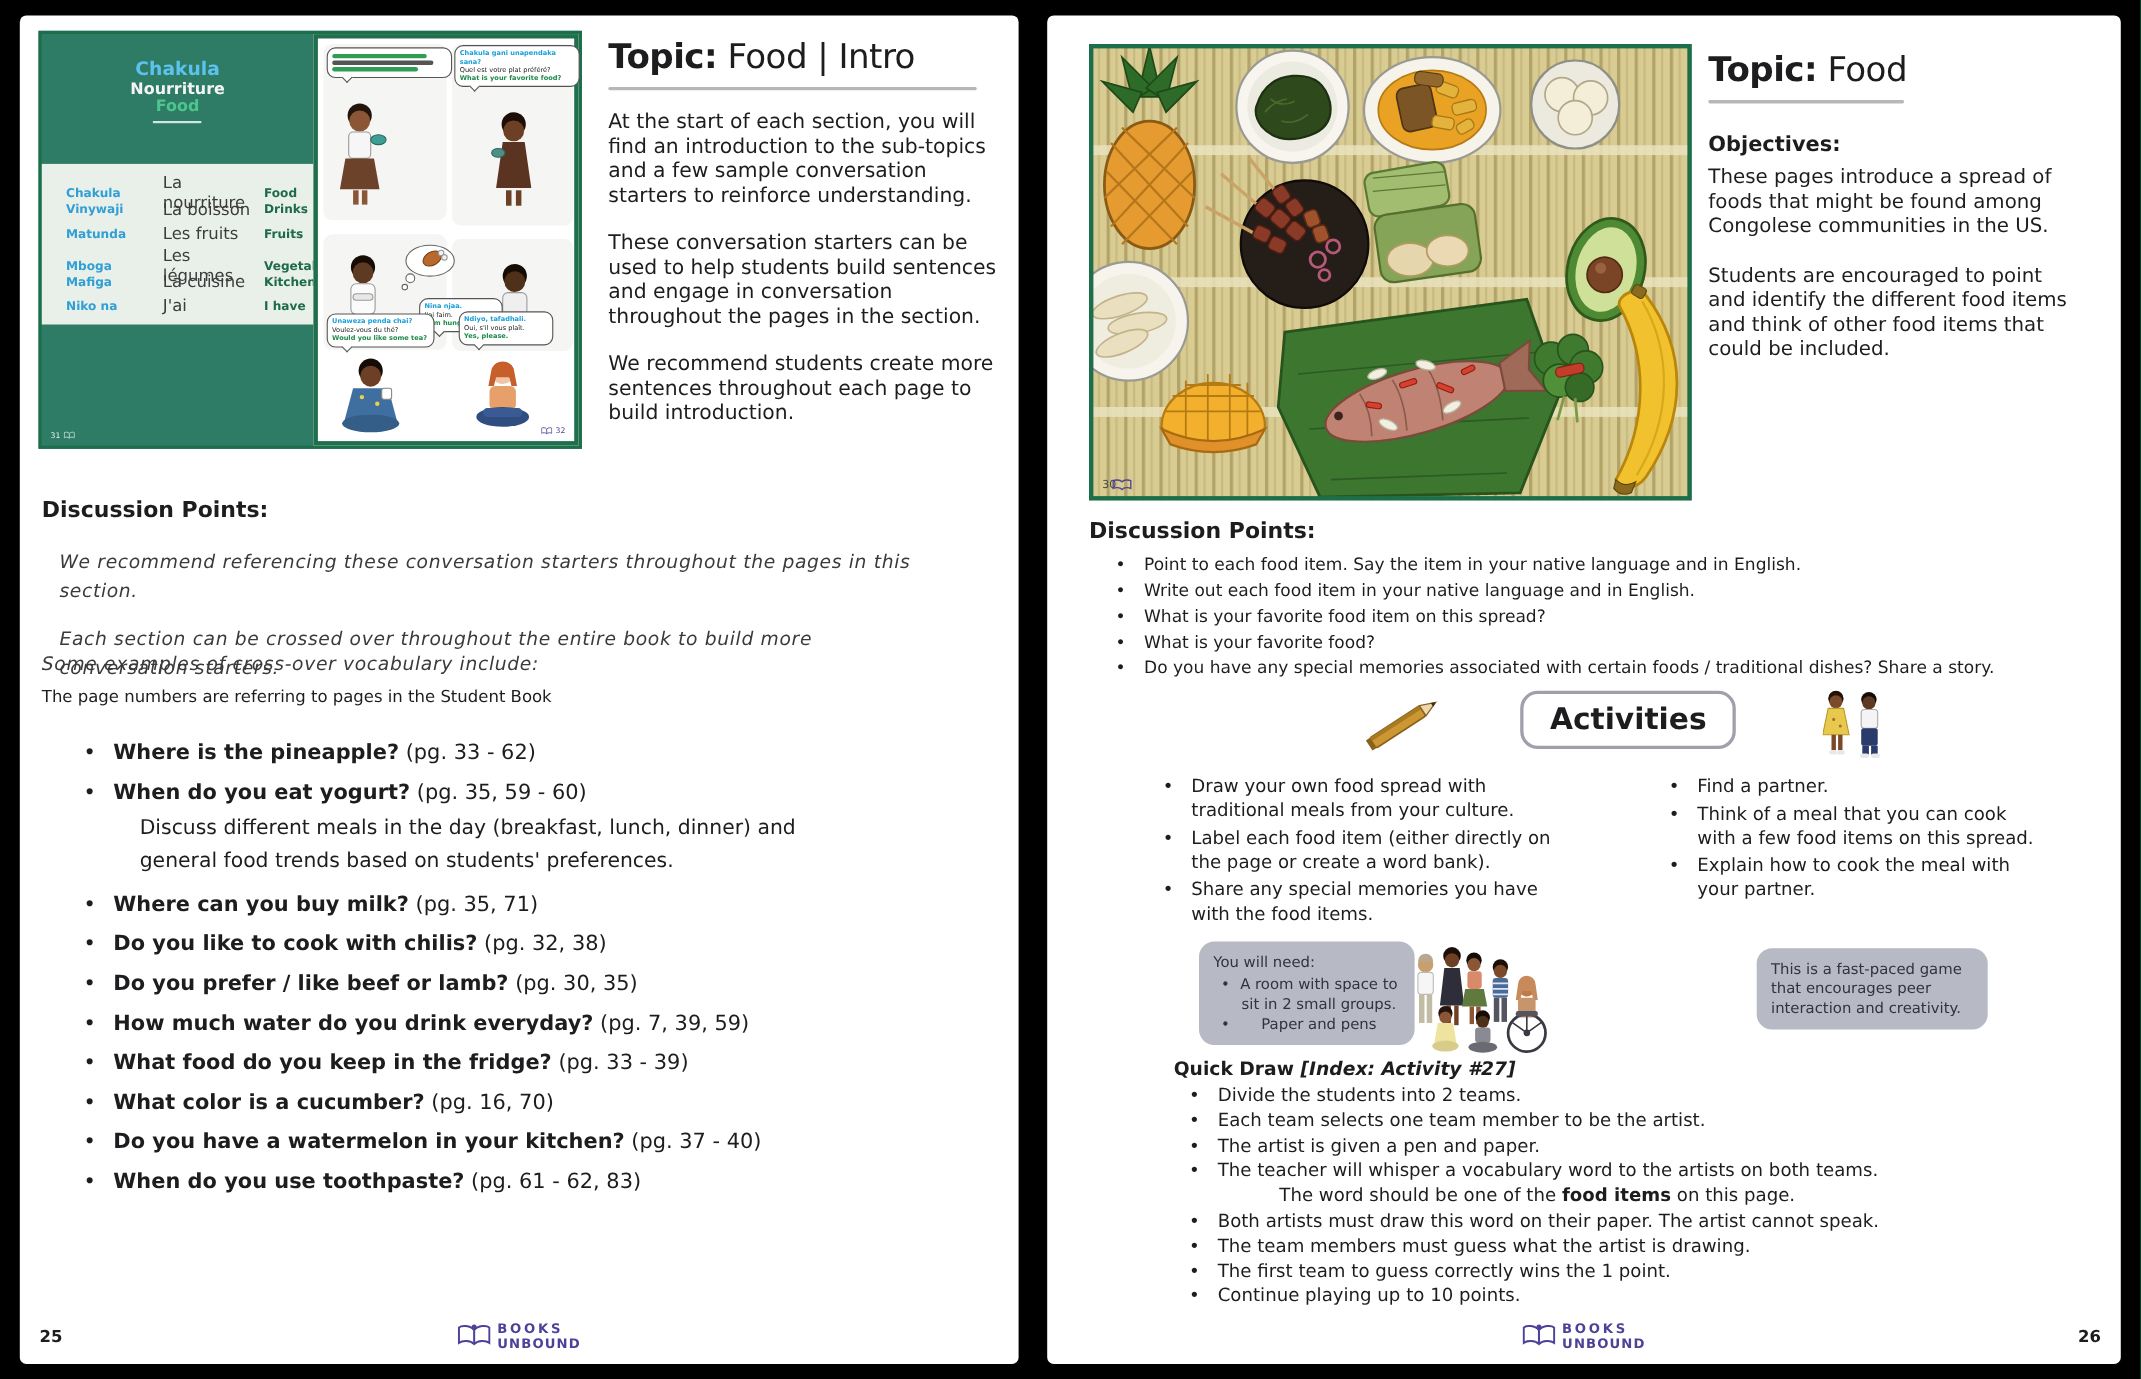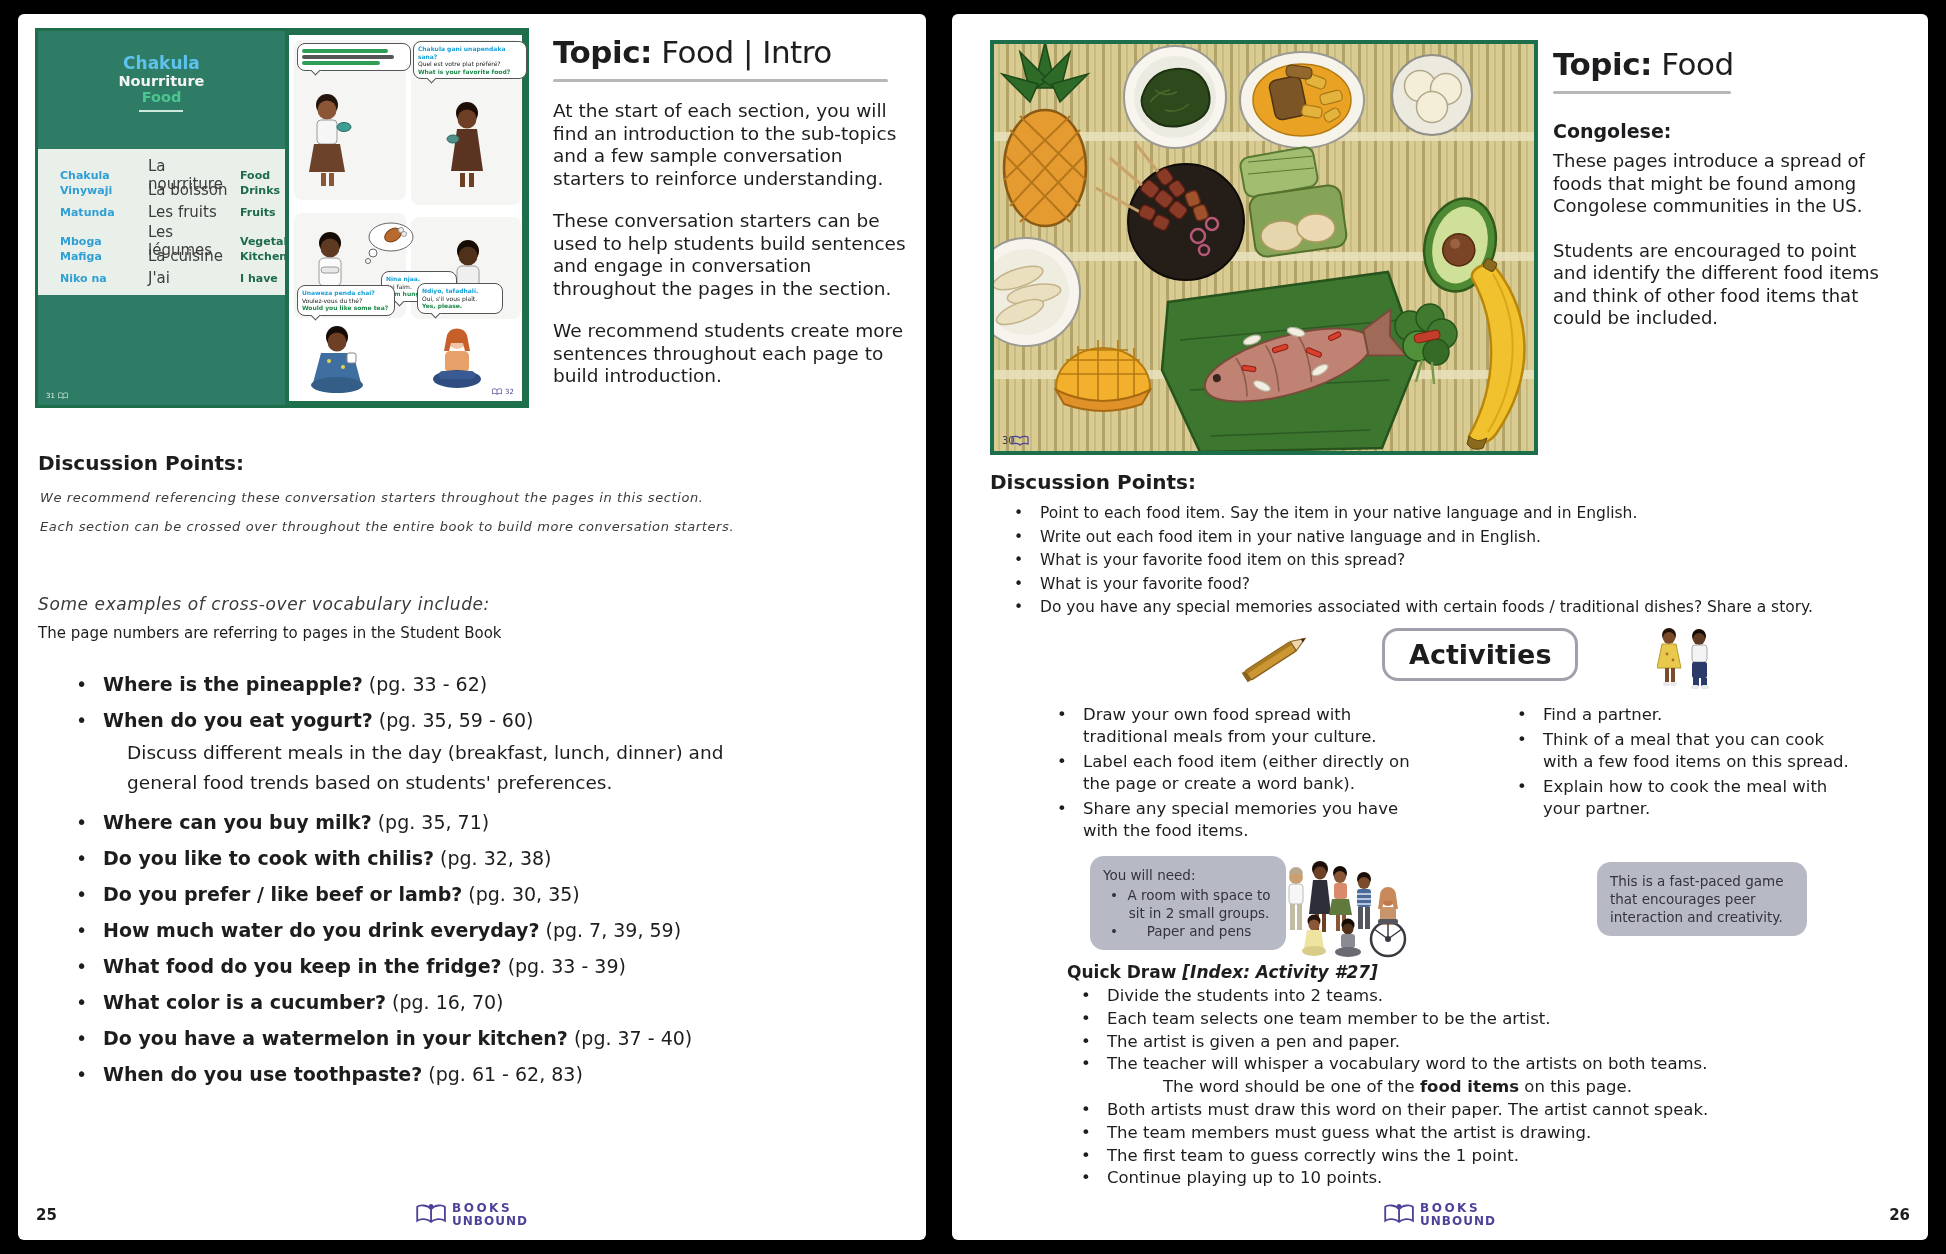--- a/index.html
+++ b/index.html
@@ -11,21 +11,21 @@
   .abs{position:absolute;}
 
   
   .topic{font-size:31px;letter-spacing:-.5px;margin:0;font-weight:400;}
   .topic b{font-weight:800;}
   .rule{height:3px;background:#b7b7b7;margin-top:9px;border-radius:2px;}
   .intro p{font-size:18.5px;line-height:22.5px;margin:0 0 20px 0;}
   .h-disc{font-size:20px;font-weight:800;margin:0;}
 
   
-  .italics p{font-style:italic;font-size:13px;line-height:27px;letter-spacing:.6px;color:#3a3a3a;margin:2px;font-weight:400;}
+  .italics p{font-style:italic;font-size:17px;line-height:27px;letter-spacing:.6px;color:#3a3a3a;margin:16px;font-weight:400;}
   .examples{font-style:italic;font-size:17px;letter-spacing:.6px;color:#3a3a3a;margin:0;}
   .pgnote{font-size:15px;margin:0;}
   ul.qlist{list-style:none;margin:0;padding:0;}
   ul.qlist li{position:relative;padding-left:65px;font-size:19px;line-height:24px;margin-bottom:12px;}
   ul.qlist li::before{content:"•";position:absolute;left:38px;top:0;font-size:19px;}
   ul.qlist .q{font-weight:700;}
   ul.qlist .pg{font-weight:400;}
   .qnote{font-weight:400;font-size:18.5px;line-height:30px;margin:6px 0 2px 24px;width:660px;}
 
   
@@ -480,21 +480,21 @@
       <g>
         <text x="12" y="404" font-size="10" fill="#444">30</text>
         <path d="M30 398 c-2 -2 -6 -2 -8 -1 v7 c2 -1 6 -1 8 1 c2 -2 6 -2 8 -1 v-7 c-2 -1 -6 -1 -8 1 z" fill="none" stroke="#4c4399" stroke-width="1.2"></path>
       </g>
       <rect x="1.5" y="1.5" width="545" height="412" fill="none" stroke="#1d6f4c" stroke-width="5"></rect>
     </svg>
 
     <div class="abs" style="left:601px;top:32px;width:340px">
       <h1 class="topic"><b>Topic:</b> <span>Food</span></h1>
       <div class="rule" style="width:178px"></div>
-      <h3 class="obj-h">Congolese:</h3>
+      <h3 class="obj-h">Objectives:</h3>
       <div class="obj" style="width:330px">
 
       <p>These pages introduce a spread of foods that might be found among Congolese communities in the US.</p>
           <p>Students are encouraged to point and identify the different food items and think of other food items that could be included.</p>
         </div>
     </div>
 
     <h2 class="abs h-disc" style="left:38px;top:456px">Discussion Points:</h2>
     <ul class="abs dlist" style="left:38px;top:488px;width:930px">
 

